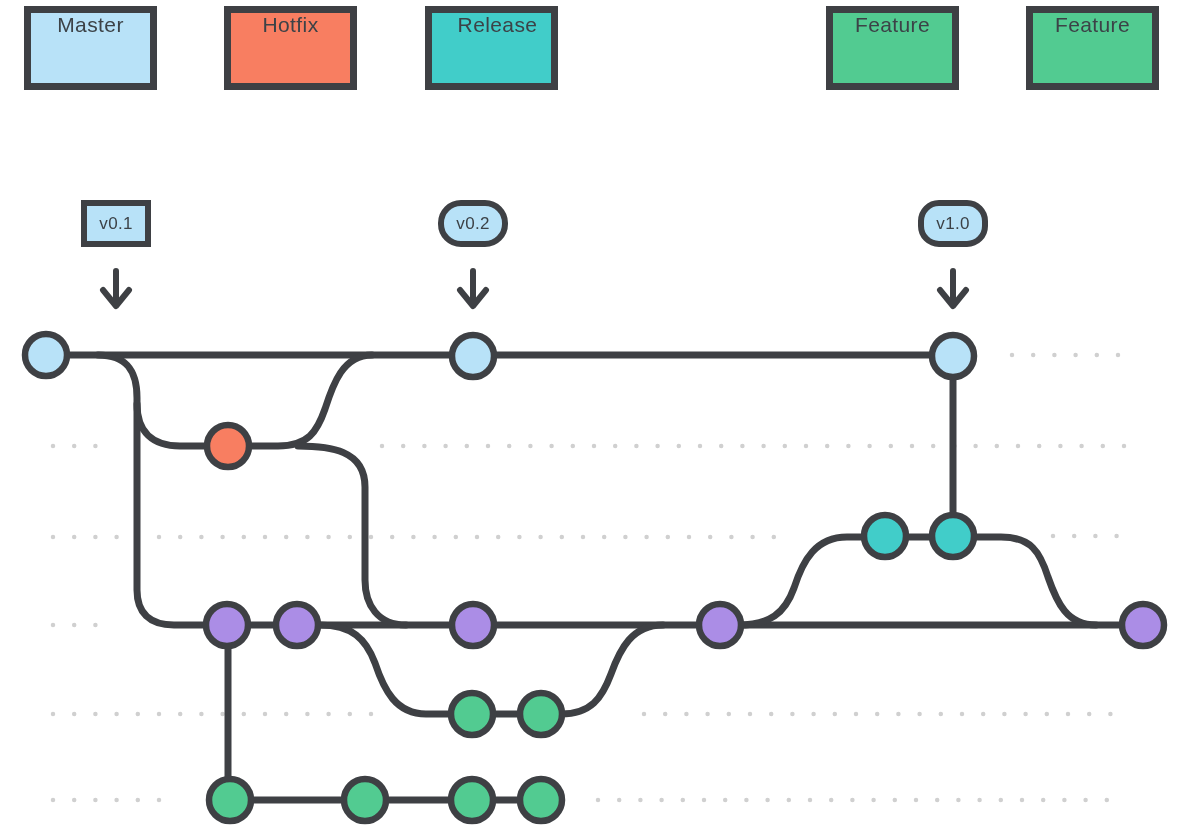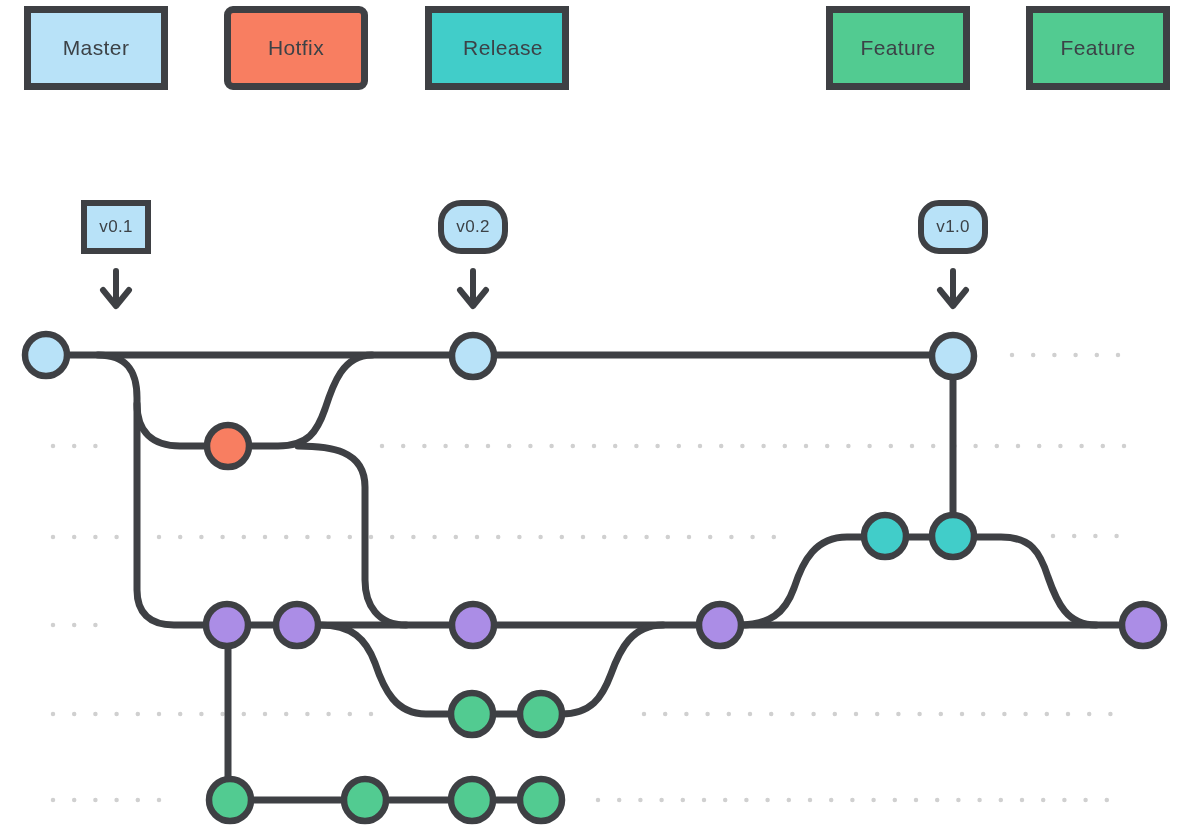--- a/index.html
+++ b/index.html
@@ -4,50 +4,50 @@
 <style>
   html,body{margin:0;padding:0;}
   body{
     width:1200px;height:835px;position:relative;overflow:hidden;
     background:#ffffff;
     font-family:"Liberation Sans", sans-serif;
   }
   .stage{position:absolute;inset:0;}
   
   .legend-box{
-    position:absolute;top:6px;width:144px;height:84px;
+    position:absolute;top:6px;width:133px;height:84px;
     box-sizing:border-box;border:7px solid var(--stroke);
-    display:flex;align-items:center;justify-content:center;
+    display:flex;justify-content:center;
   }
   .legend-label{
     font-size:21px;color:var(--text);letter-spacing:.4px;
   }
   
   .tag{
-    position:absolute;top:200px;width:70px;height:54px;
+    position:absolute;top:200px;width:70px;height:47px;
     box-sizing:border-box;border:6px solid var(--stroke);
     display:flex;align-items:center;justify-content:center;
   }
   .tag-label{font-size:17px;color:var(--text);letter-spacing:.3px;}
   
   svg{position:absolute;left:0;top:0;}
   .branch{fill:none;stroke:var(--stroke);stroke-width:7;stroke-linecap:round;}
   .node{stroke:var(--stroke);stroke-width:6.5;}
   .dotline{stroke:var(--dots);stroke-width:4.5;stroke-linecap:round;stroke-dasharray:0 21.2;fill:none;}
   .arrow{fill:none;stroke:var(--stroke);stroke-width:6;stroke-linecap:round;stroke-linejoin:round;}
 </style>
 </head>
 <body>
 
 <div class="stage">
 
   <div class="legend-box" style="left: 24px; background: rgb(184, 226, 248);">
     <span class="legend-label">Master</span>
   </div>
-  <div class="legend-box" style="left: 224px; background: rgb(248, 126, 97); border-radius: 9px;">
+  <div class="legend-box" style="left: 224px; background: rgb(248, 126, 97);">
     <span class="legend-label">Hotfix</span>
   </div>
   <div class="legend-box" style="left: 425px; background: rgb(65, 205, 201); padding-left: 12px;">
     <span class="legend-label">Release</span>
   </div>
   <div class="legend-box" style="left: 826px; background: rgb(82, 203, 145);">
     <span class="legend-label">Feature</span>
   </div>
   <div class="legend-box" style="left: 1026px; background: rgb(82, 203, 145);">
     <span class="legend-label">Feature</span>

